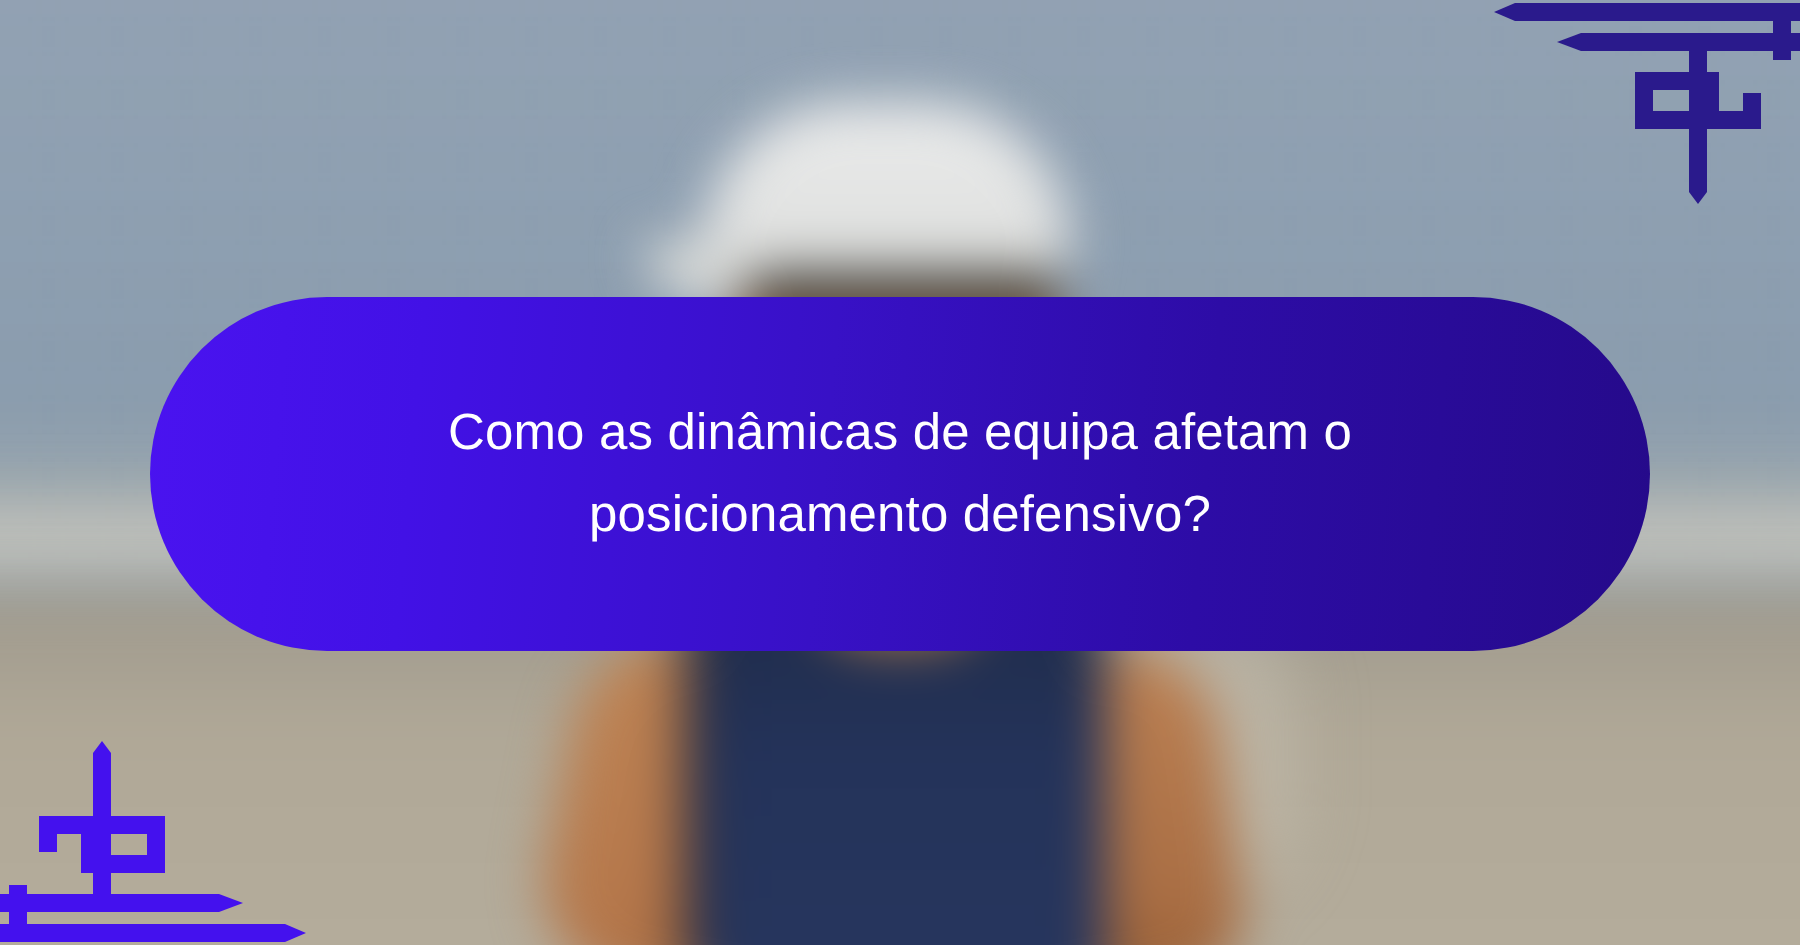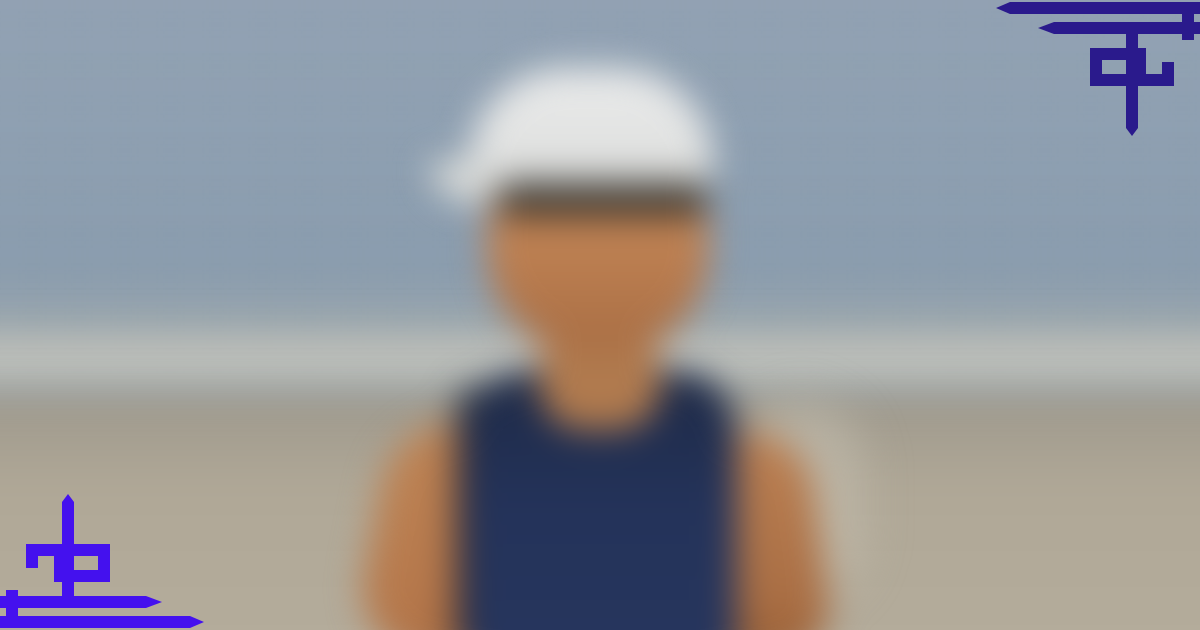--- a/index.html
+++ b/index.html
@@ -236,14 +236,17 @@
       <polygon points="60,2 250,2 250,14 60,14 46,8"></polygon>
       <polygon points="104,22 250,22 250,34 104,34 88,28"></polygon>
       <polygon points="176,22 188,22 188,128 182,136 176,128"></polygon>
       <rect x="232" y="14" width="12" height="26"></rect>
       <path d="M140,48 h56 v38 h-56 z M152,60 h32 v14 h-32 z" fill-rule="evenodd"></path>
       <rect x="196" y="74" width="28" height="12"></rect>
       <rect x="212" y="62" width="12" height="24"></rect>
     </g>
   </svg>
 
+  <div class="card">
+    <div class="card-text">Como as dinâmicas de equipa afetam o posicionamento defensivo?</div>
+  </div>
 
 </div>
 
 </body></html>

